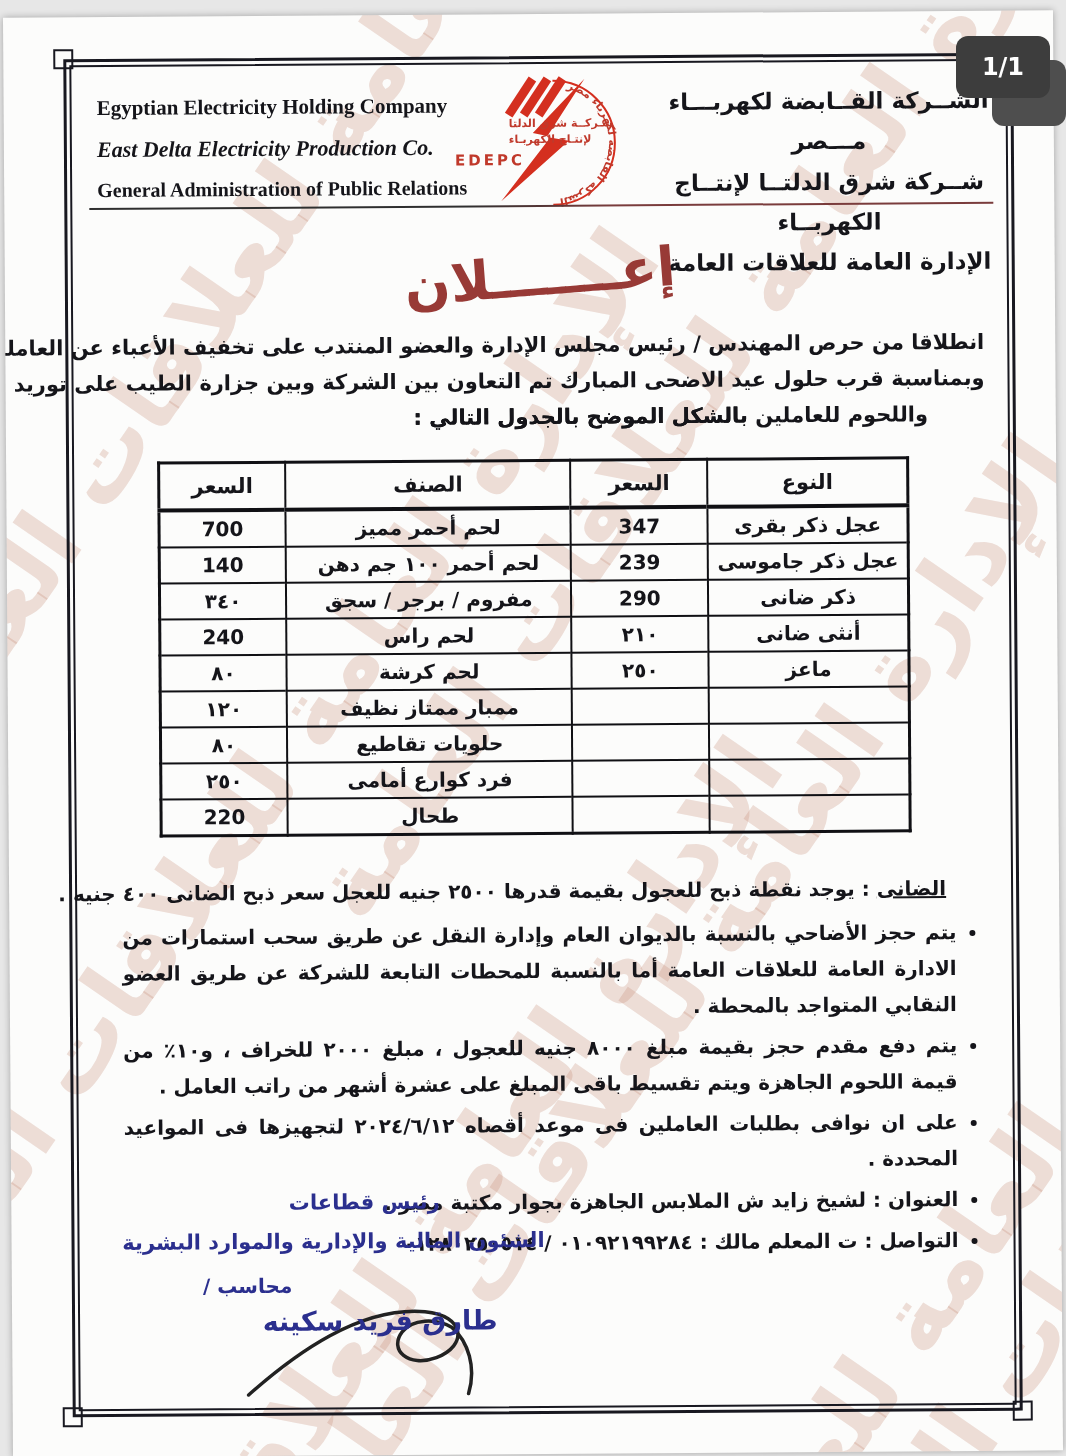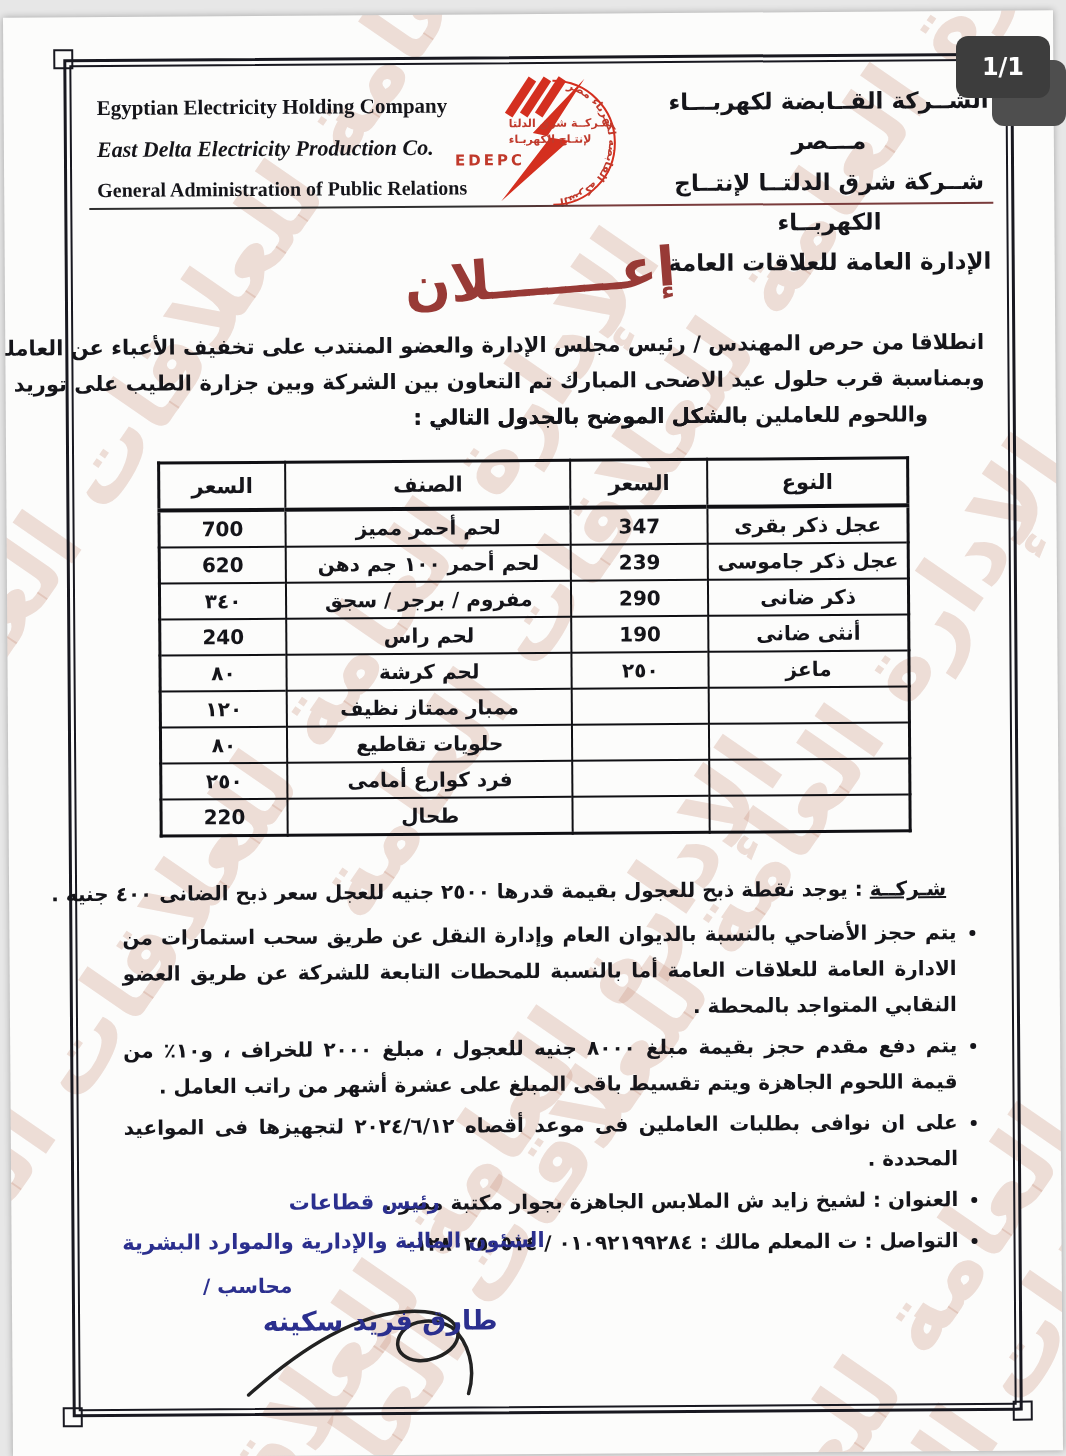--- a/index.html
+++ b/index.html
@@ -178,31 +178,31 @@
             <tr>
               <td>عجل ذكر بقرى</td>
               <td>347</td>
               <td>لحم أحمر مميز</td>
               <td>700</td>
             </tr>
             <tr>
               <td>عجل ذكر جاموسى</td>
               <td>239</td>
               <td>لحم أحمر ١٠٠ جم دهن</td>
-              <td>620</td>
+              <td>140</td>
             </tr>
             <tr>
               <td>ذكر ضانى</td>
               <td>290</td>
               <td>مفروم / برجر / سجق</td>
               <td>٣٤٠</td>
             </tr>
             <tr>
               <td>أنثى ضانى</td>
-              <td>190</td>
+              <td>٢١٠</td>
               <td>لحم راس</td>
               <td>240</td>
             </tr>
             <tr>
               <td>ماعز</td>
               <td>٢٥٠</td>
               <td>لحم كرشة</td>
               <td>٨٠</td>
             </tr>
             <tr>
@@ -226,21 +226,21 @@
             <tr>
               <td></td>
               <td></td>
               <td>طحال</td>
               <td>220</td>
             </tr>
           </tbody>
       </table>
 
       <div class="note">
-        <span class="note-label">شـركــة</span><span> : يوجد نقطة ذبح للعجول بقيمة قدرها ٢٥٠٠ جنيه للعجل سعر ذبح الضانى ٤٠٠ جنيه .</span>
+        <span class="note-label">الضانى</span><span> : يوجد نقطة ذبح للعجول بقيمة قدرها ٢٥٠٠ جنيه للعجل سعر ذبح الضانى ٤٠٠ جنيه .</span>
       </div>
 
       <ul class="bullets">
           <li>يتم حجز الأضاحي بالنسبة بالديوان العام وإدارة النقل عن طريق سحب استمارات من الادارة العامة للعلاقات العامة أما بالنسبة للمحطات التابعة للشركة عن طريق العضو النقابي المتواجد بالمحطة .</li>
           <li>يتم دفع مقدم حجز بقيمة مبلغ ٨٠٠٠ جنيه للعجول ، مبلغ ٢٠٠٠ للخراف ، و١٠٪ من قيمة اللحوم الجاهزة ويتم تقسيط باقى المبلغ على عشرة أشهر من راتب العامل .</li>
           <li>على ان نوافى بطلبات العاملين فى موعد أقصاه ٢٠٢٤/٦/١٢ لتجهيزها فى المواعيد المحددة .</li>
           <li>العنوان : لشيخ زايد ش الملابس الجاهزة بجوار مكتبة مصر .</li>
           <li>التواصل : ت المعلم مالك : ٠١٠٩٢١٩٩٢٨٤  /  ٠١٢٨٠٢٥٠٥١٤</li>
         </ul>
 

